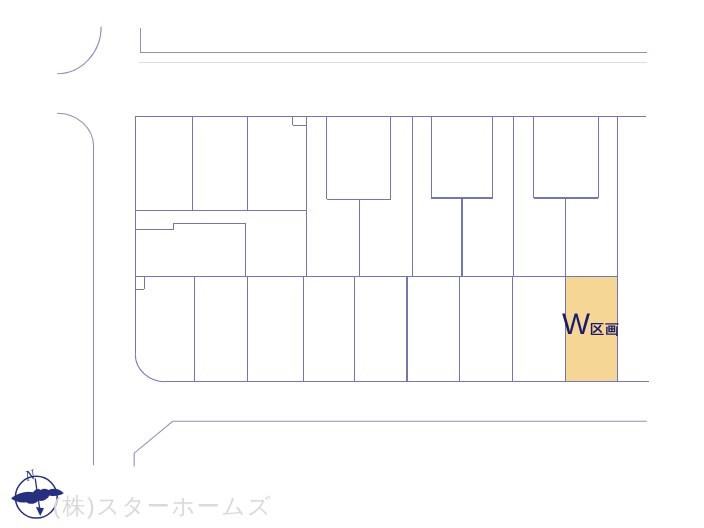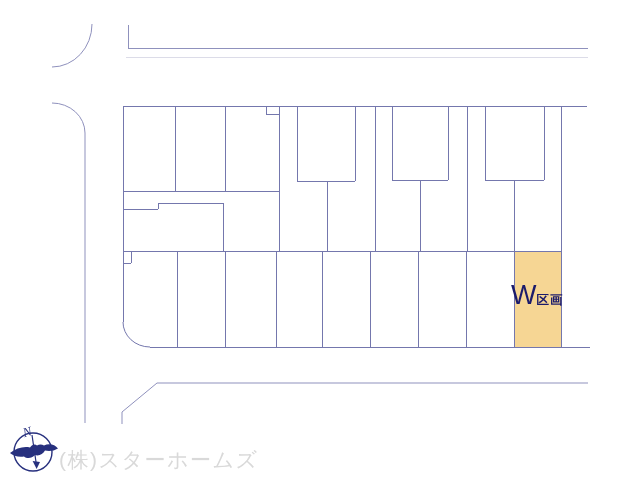--- a/index.html
+++ b/index.html
@@ -24,21 +24,21 @@
     white-space:nowrap;line-height:30px;
   }
   .lot-name{font-size:27px;}
   .lot-suffix{font-size:12.5px;font-weight:700;letter-spacing:1px;}
   .compass{position:absolute;left:8px;top:420px;}
   .compass .ring{stroke:var(--logo-navy);stroke-width:1.4;fill:none;}
   .compass .needle{stroke:var(--logo-navy);stroke-width:1.2;fill:none;}
   .compass .solid{fill:var(--logo-navy);stroke:none;}
   .compass .north{fill:var(--logo-navy);font-size:13px;font-style:italic;font-family:"Liberation Serif", serif;}
   .company{
-    position:absolute;left:59px;top:446px;
+    position:absolute;left:48px;top:446px;
     font-size:21px;letter-spacing:1.5px;
     color:var(--company-text);
     font-family:"Liberation Sans", sans-serif;
   }
 </style>
 </head>
 <body>
 
 <div class="canvas">
 

